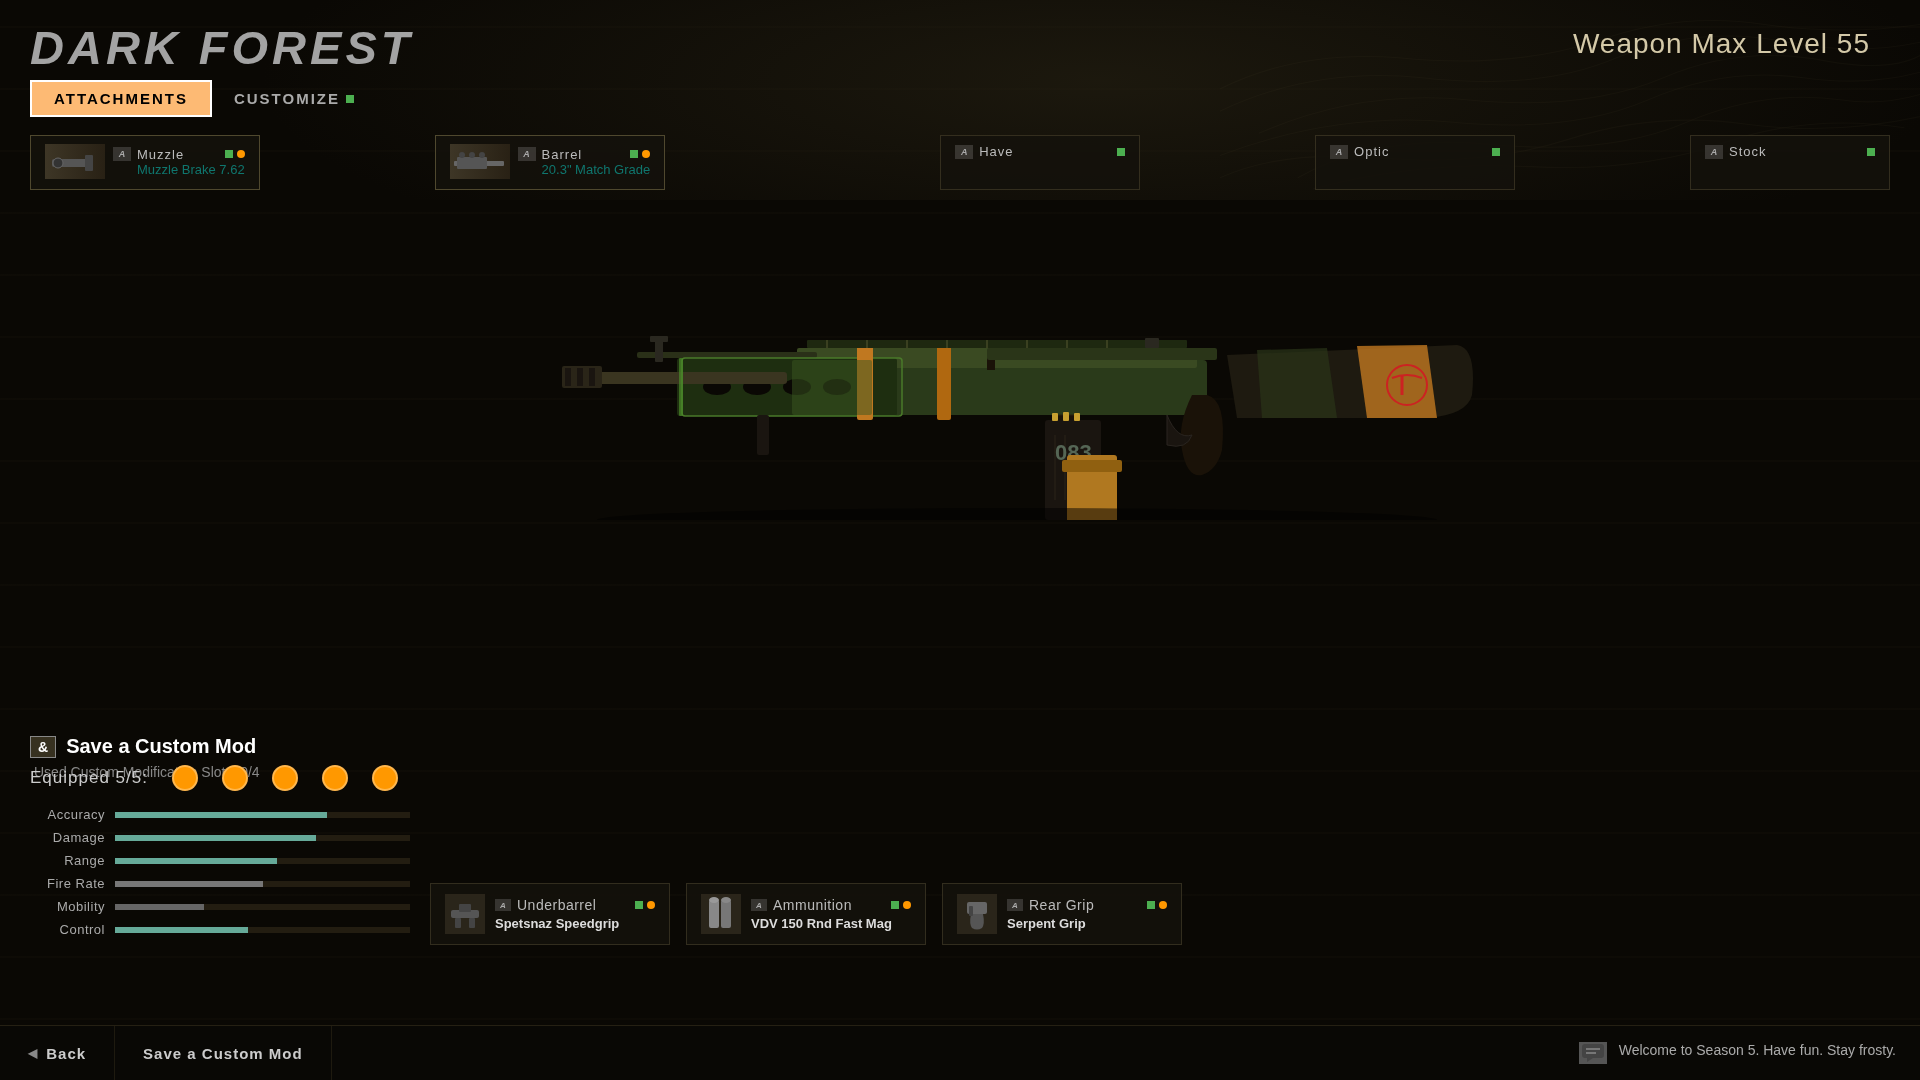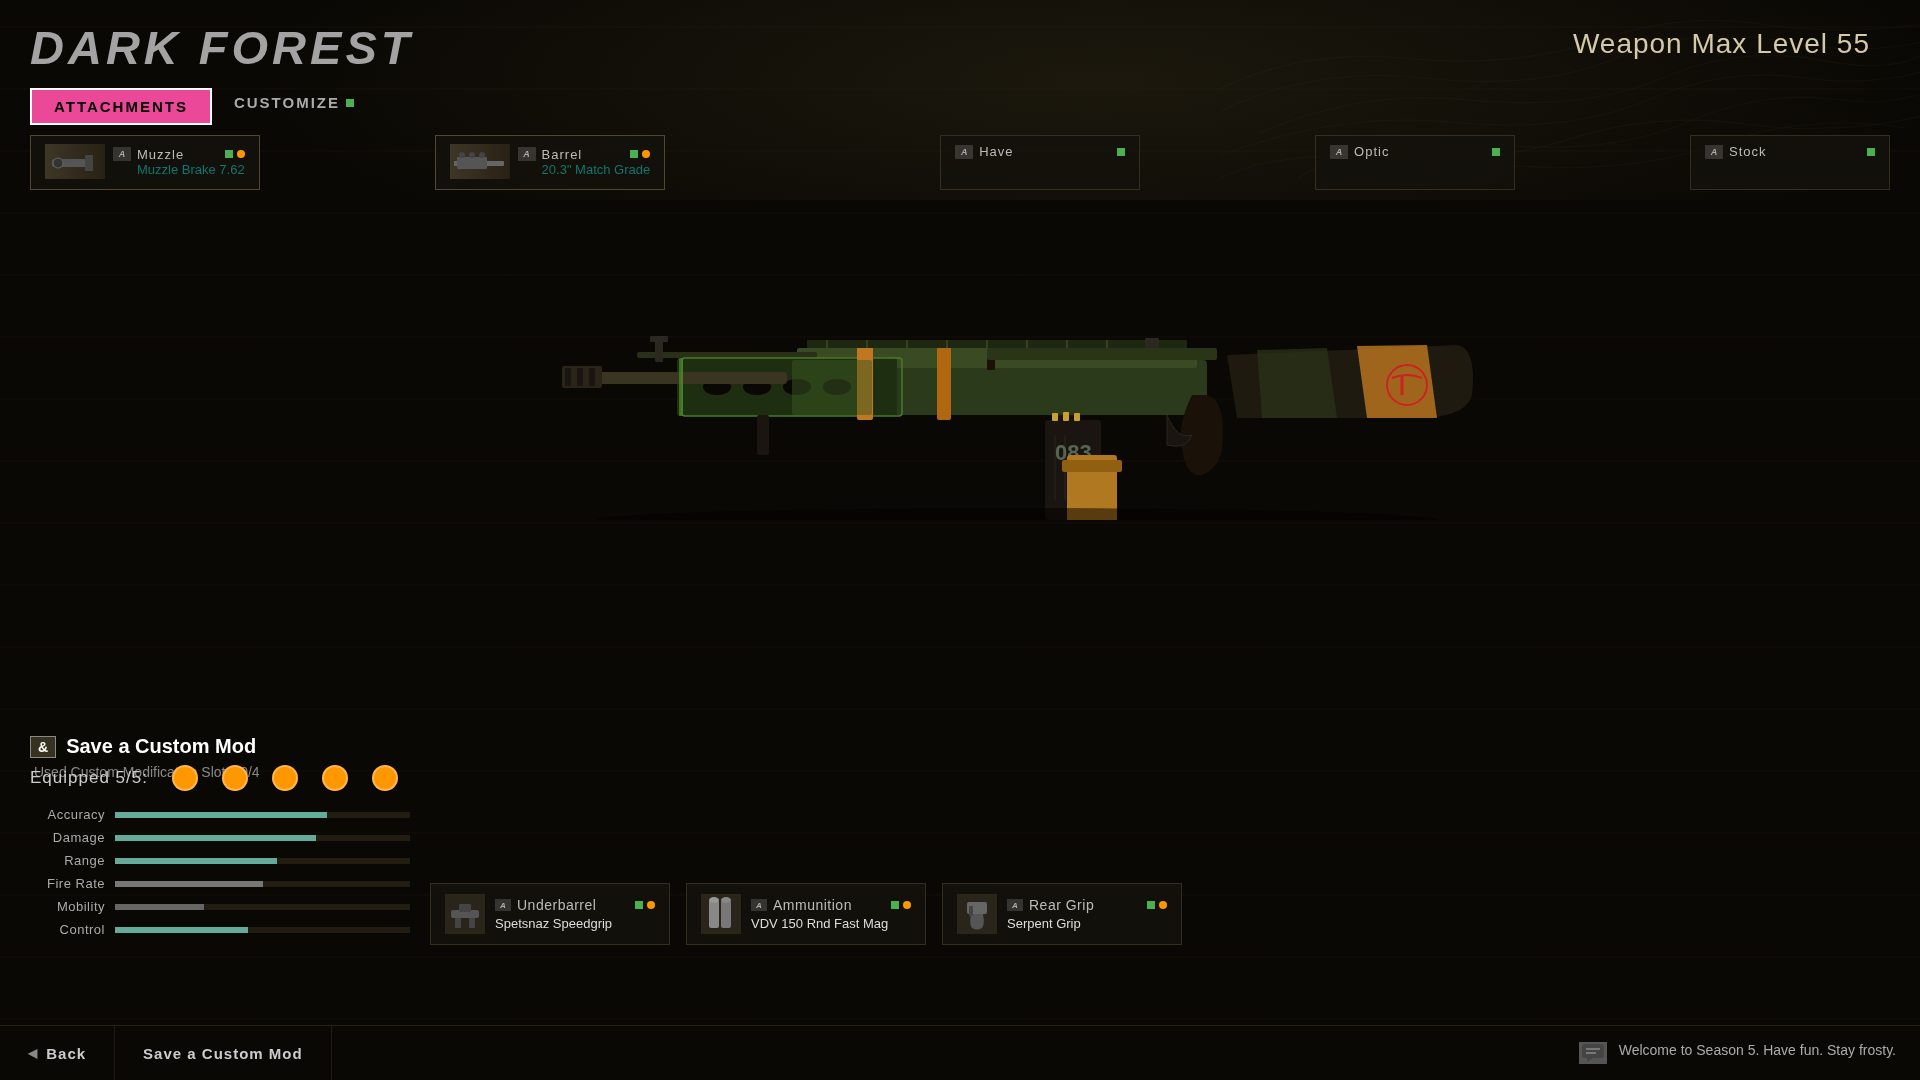--- a/index.html
+++ b/index.html
@@ -98,24 +98,23 @@
       padding: 8px 22px;
       font-size: 15px;
       font-weight: 700;
       letter-spacing: 2px;
       cursor: pointer;
       text-transform: uppercase;
       position: relative;
     }
 
     .tab-attachments {
-      background: #ec4899;
+      background: #fdba74;
       color: #000;
       border: 2px solid #fff;
-      margin-top: 8px;
     }
 
     .tab-customize {
       background: transparent;
       color: #aaa;
       border: none;
       display: flex;
       align-items: center;
       gap: 6px;
     }
@@ -377,20 +376,21 @@
 
     .bottom-slot-label {
       font-size: 14px;
       color: #bbb;
       letter-spacing: 0.5px;
     }
 
     .bottom-slot-value {
       font-size: 13px;
       color: #ddd;
+      font-weight: bold;
     }
 
     
     .footer-bar {
       position: absolute;
       bottom: 0;
       left: 0;
       right: 0;
       height: 55px;
       background: rgba(10, 8, 5, 0.95);

